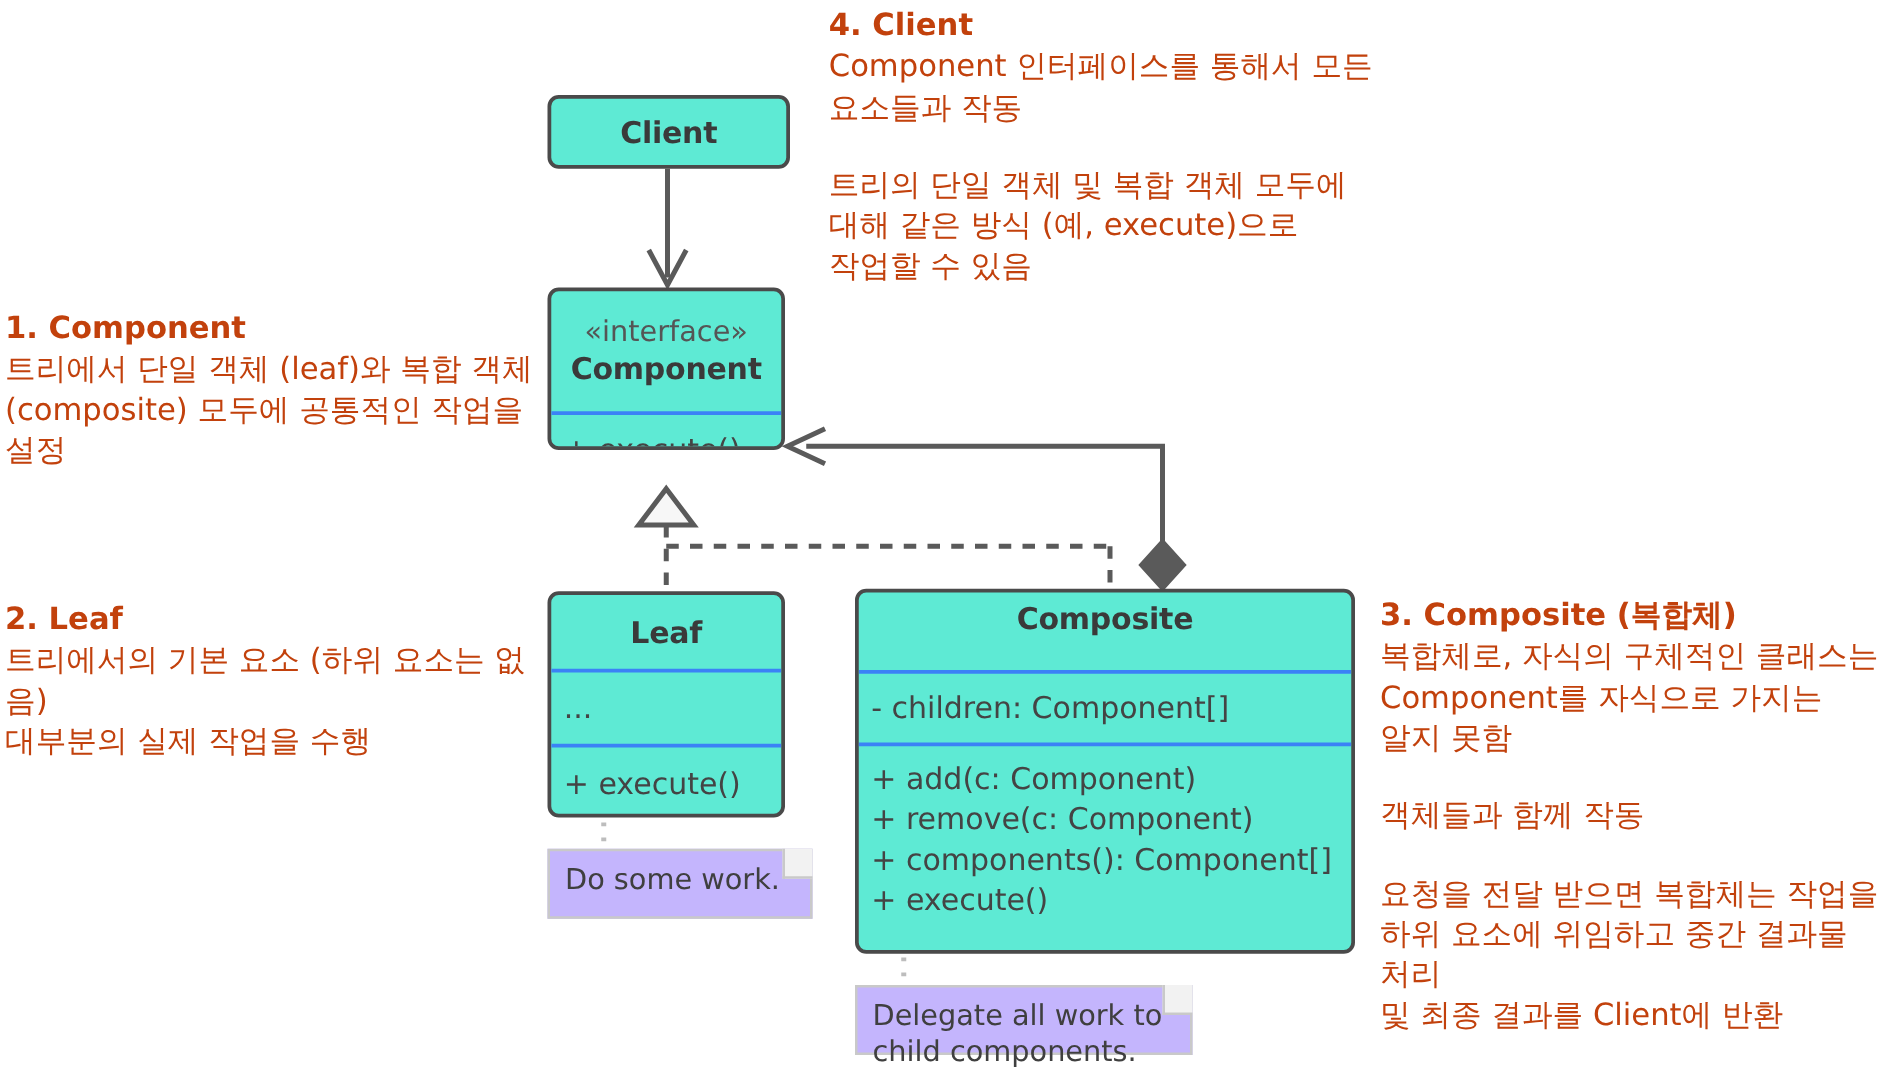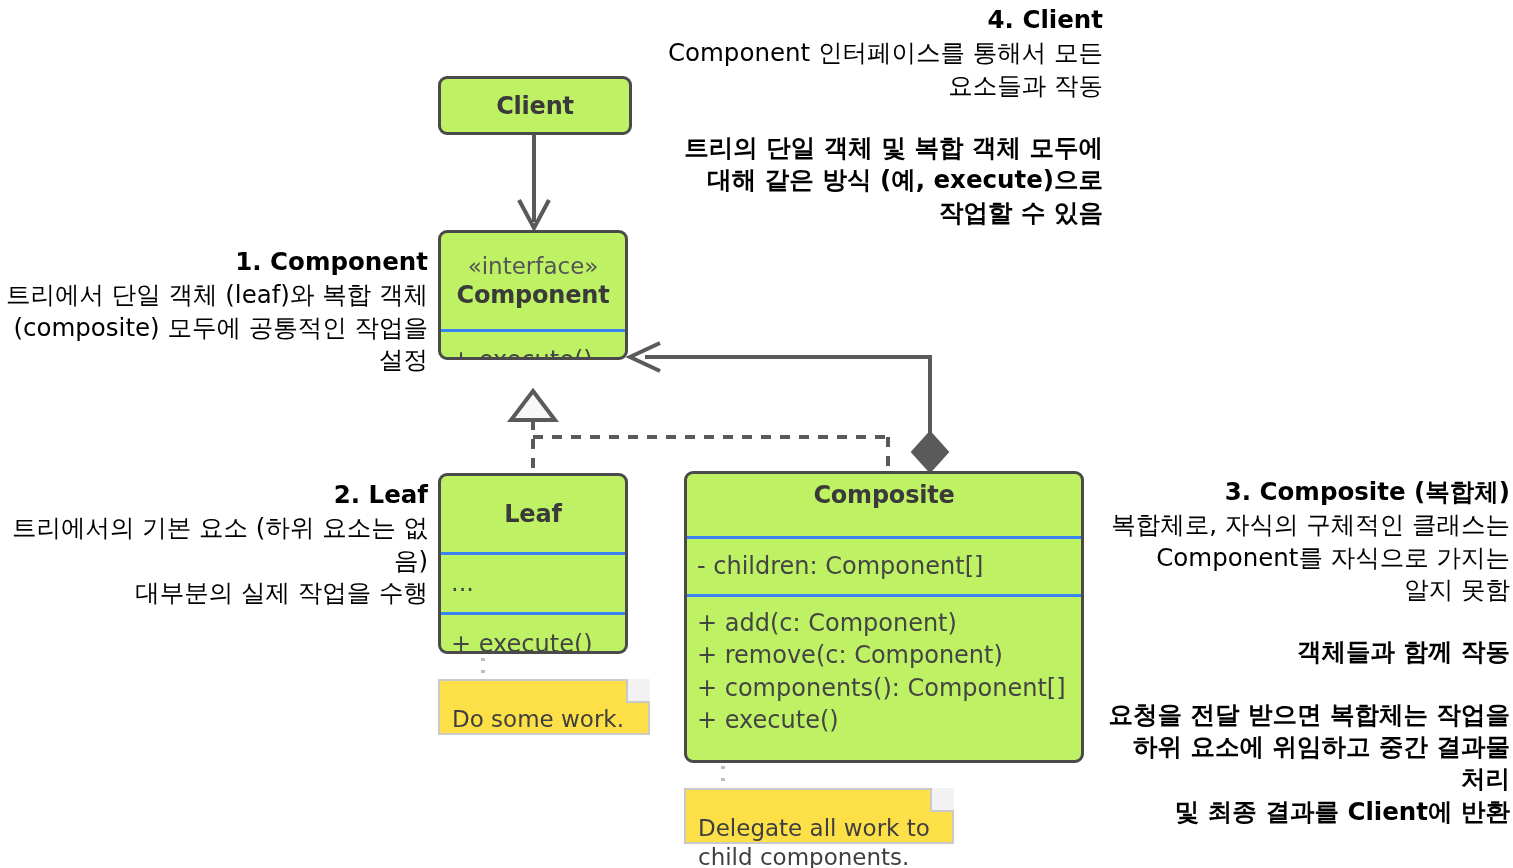--- a/index.html
+++ b/index.html
@@ -25,21 +25,21 @@
     position: absolute;
     left: 0; top: 0;
     width: 1513px;
     height: 868px;
     pointer-events: none;
   }
 
   
   .uml-box {
     position: absolute;
-    background: #bef264;
+    background: #5eead4;
     border: 3px solid #4a4a4a;
     border-radius: 9px;
     box-sizing: border-box;
     overflow: hidden;
   }
   .uml-section {
     box-sizing: border-box;
     padding: 7px 10px;
   }
   .uml-section + .uml-section {
@@ -68,69 +68,69 @@
 
   
   #box-client   { left: 438px; top: 76px;  width: 194px; height: 59px; }
   #box-client .uml-section { height: 100%; display: flex; align-items: center; justify-content: center; }
 
   #box-component { left: 438px; top: 230px; width: 190px; height: 130px; }
   #box-component .sec-head { height: 96px; display: flex; flex-direction: column; align-items: center; justify-content: center; }
   #box-component .sec-ops  { height: 59px; display: flex; align-items: center; }
 
   #box-leaf { left: 438px; top: 473px; width: 190px; height: 181px; }
-  #box-leaf .sec-head { height: 76px; display: flex; align-items: center; justify-content: center; border-radius: 18px; }
+  #box-leaf .sec-head { height: 59px; display: flex; align-items: center; justify-content: center; border-radius: 18px; }
   #box-leaf .sec-attr { height: 60px; display: flex; align-items: center; }
   #box-leaf .sec-ops  { height: 62px; display: flex; align-items: center; }
 
   #box-composite { left: 684px; top: 471px; width: 400px; height: 292px; }
   #box-composite .sec-head { height: 62px; display: flex; align-items: flex-start; justify-content: center; }
   #box-composite .sec-attr { height: 58px; display: flex; align-items: center; }
   #box-composite .sec-ops  { padding-top: 10px; padding-bottom: 10px; }
 
   
   .uml-note {
     position: absolute;
-    background: #fde047;
+    background: #c4b5fd;
     border: 2px solid #c9c9c9;
     box-sizing: border-box;
     font-size: 23px;
     color: #3f3f3f;
-    padding: 24px 12px 10px 12px;
+    padding: 9px 12px 10px 12px;
     line-height: 1.25;
   }
   .uml-note .fold {
     position: absolute;
     right: -2px;
     top: -2px;
     width: 22px;
     height: 22px;
     background: #f2f2f2;
     border-left: 2px solid #c9c9c9;
     border-bottom: 2px solid #c9c9c9;
     transform: none;
   }
   #note-leaf { left: 438px; top: 679px; width: 212px; height: 56px; }
   #note-composite { left: 684px; top: 788px; width: 270px; height: 56px; }
 
   
   .annot {
     position: absolute;
-    text-align: right;
-    color: #000000;
+    text-align: left;
+    color: #c2410c;
     font-size: 24.5px;
     line-height: 1.32;
   }
   .annot .heading {
     font-weight: bold;
     font-size: 24.5px;
     margin-bottom: 1px;
   }
   .annot .para { margin: 0; }
-  .annot .para + .para { margin-top: 30px; font-weight: bold; }
+  .annot .para + .para { margin-top: 30px; }
 
   #annot-component { left: 4px;   top: 246px; width: 424px; }
   #annot-leaf      { left: 4px;   top: 479px; width: 424px; }
   #annot-client    { left: 663px; top: 4px;   width: 440px; }
   #annot-composite { left: 1104px;top: 476px; width: 406px; }
 </style>
 </head>
 <body>
 
 <div id="stage">

